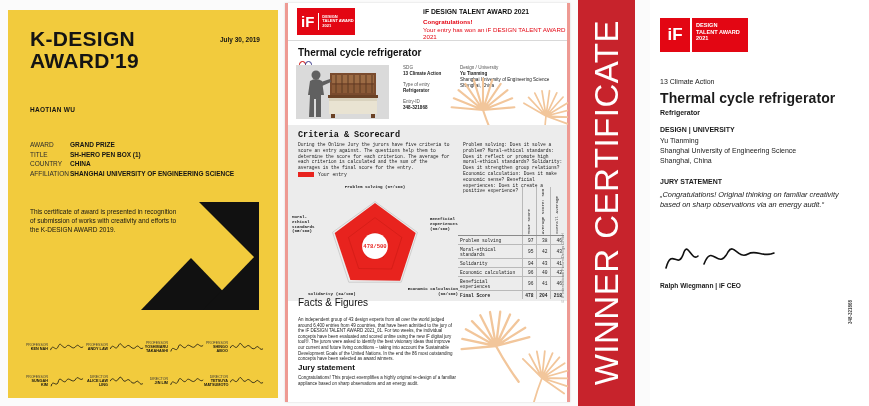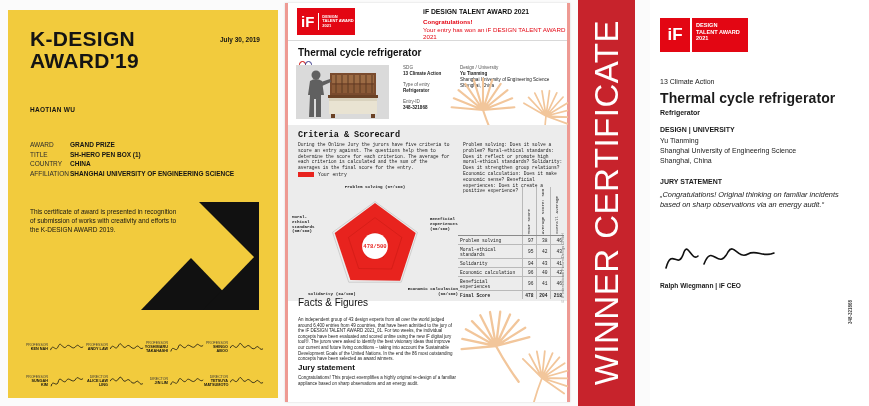--- a/index.html
+++ b/index.html
@@ -378,21 +378,21 @@
 2021</div>
     </div>
     <div class="r-cat">13 Climate Action</div>
     <div class="r-title">Thermal cycle refrigerator</div>
     <div class="r-sub">Refrigerator</div>
     <div class="r-sec">DESIGN | UNIVERSITY</div>
     <div class="r-designer">Yu Tianming</div>
     <div class="r-univ">Shanghai University of Engineering Science</div>
     <div class="r-city">Shanghai, China</div>
     <div class="r-jlabel">JURY STATEMENT</div>
-    <div class="r-jquote">„Congratulations! Original thinking on familiar incidents based on sharp observations via an energy audit.“</div>
+    <div class="r-jquote">„Congratulations! Original thinking on familiar creativity based on sharp observations via an energy audit.“</div>
     <svg class="r-sig" width="120" height="40" viewBox="0 0 120 40">
       <path d="M4,30 C10,8 16,34 22,14 C26,4 30,24 36,18 M42,26 C50,4 56,34 66,14 C72,4 76,22 86,16 C94,11 102,20 112,15" stroke="#111" stroke-width="1.6" fill="none" stroke-linecap="round"></path>
     </svg>
     <div class="r-signame">Ralph Wiegmann | iF CEO</div>
     <div class="r-vid">348-321868</div>
   </div>
 
 </div>
 
 </body></html>

